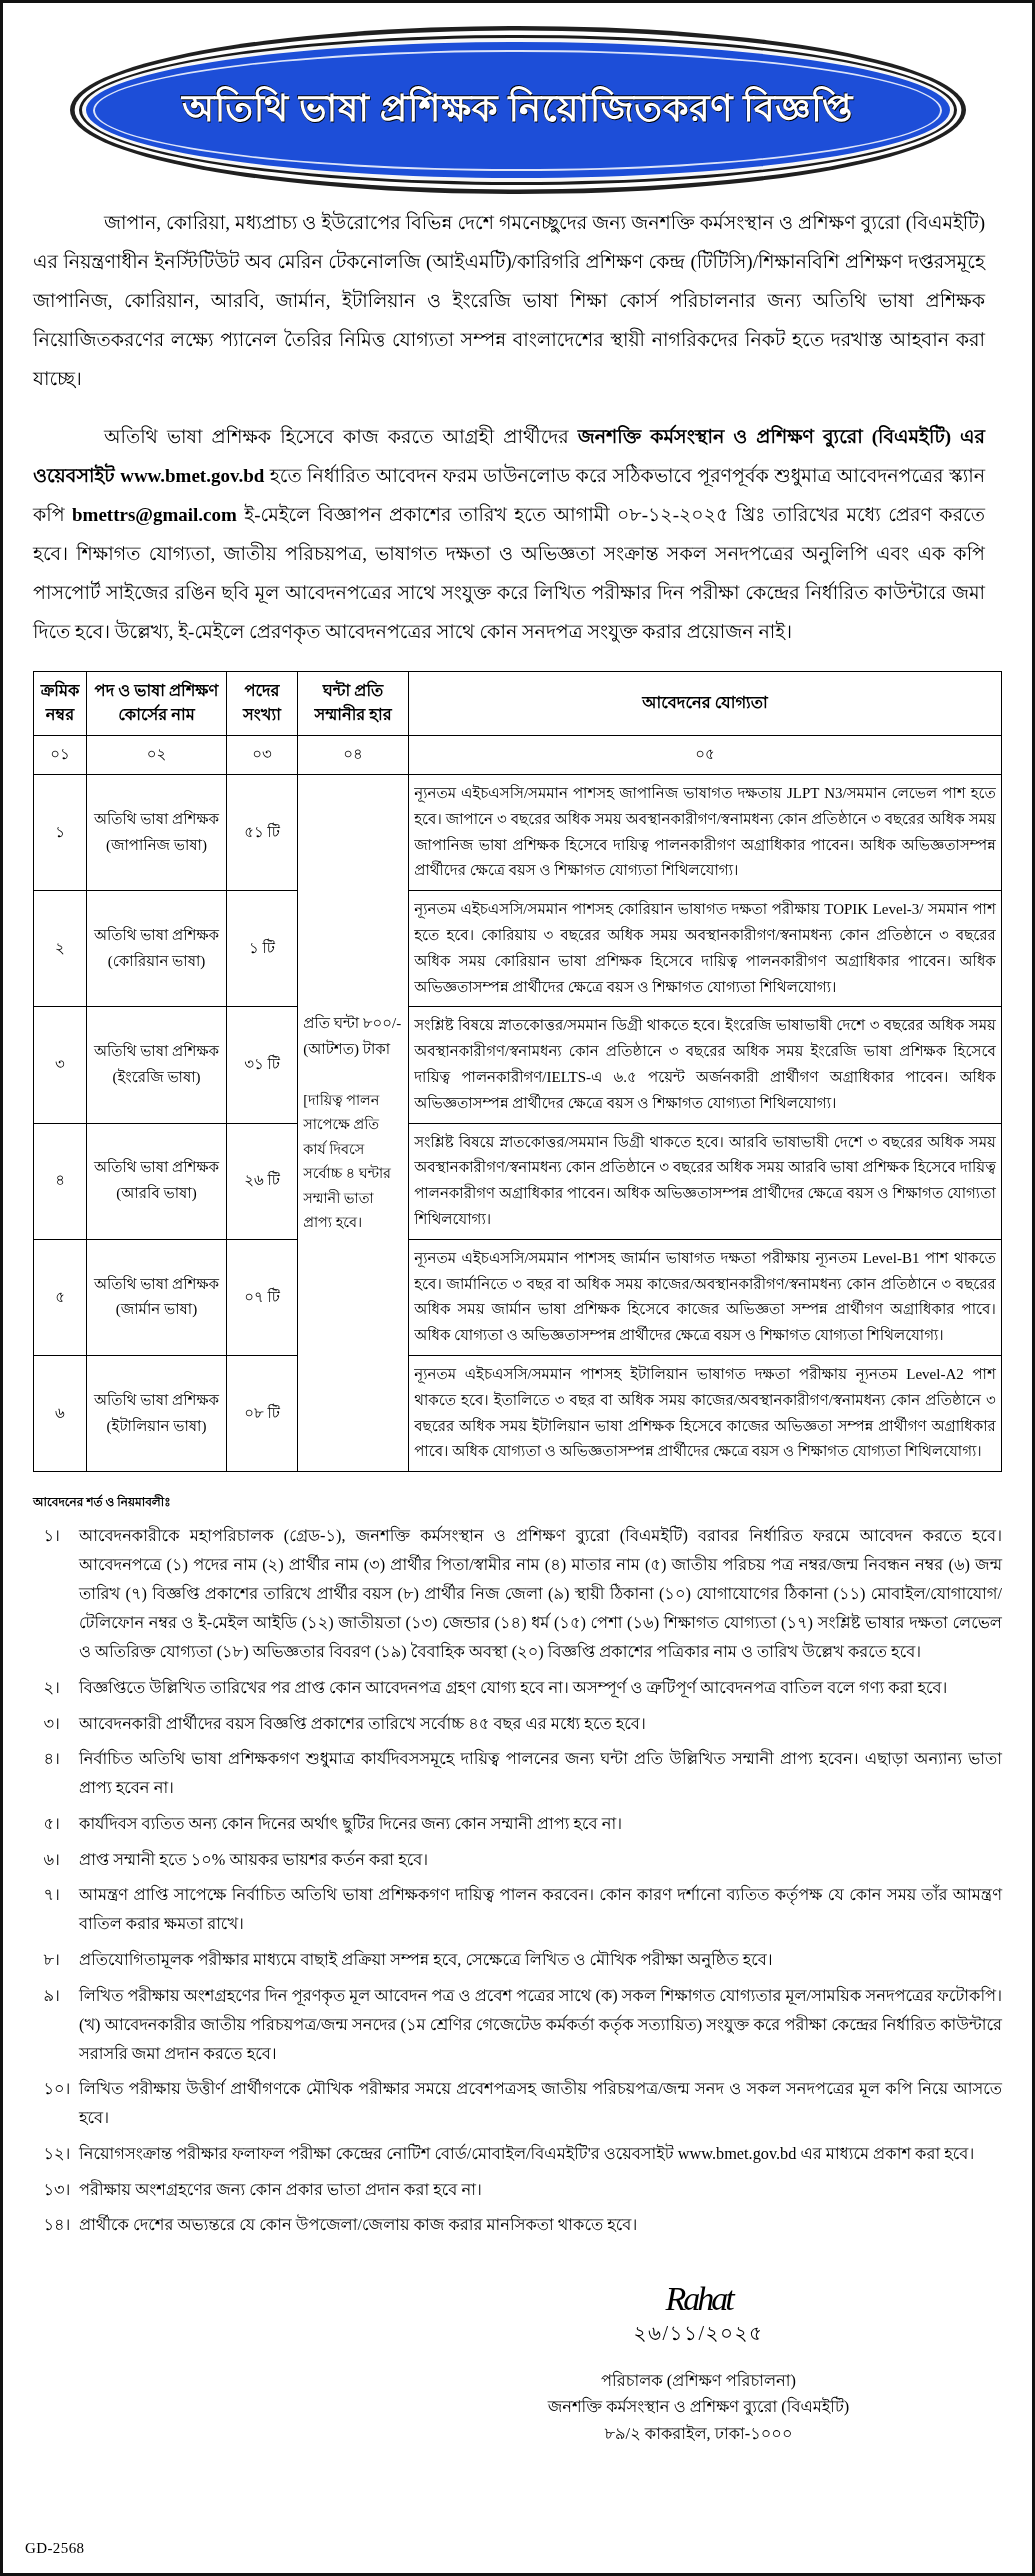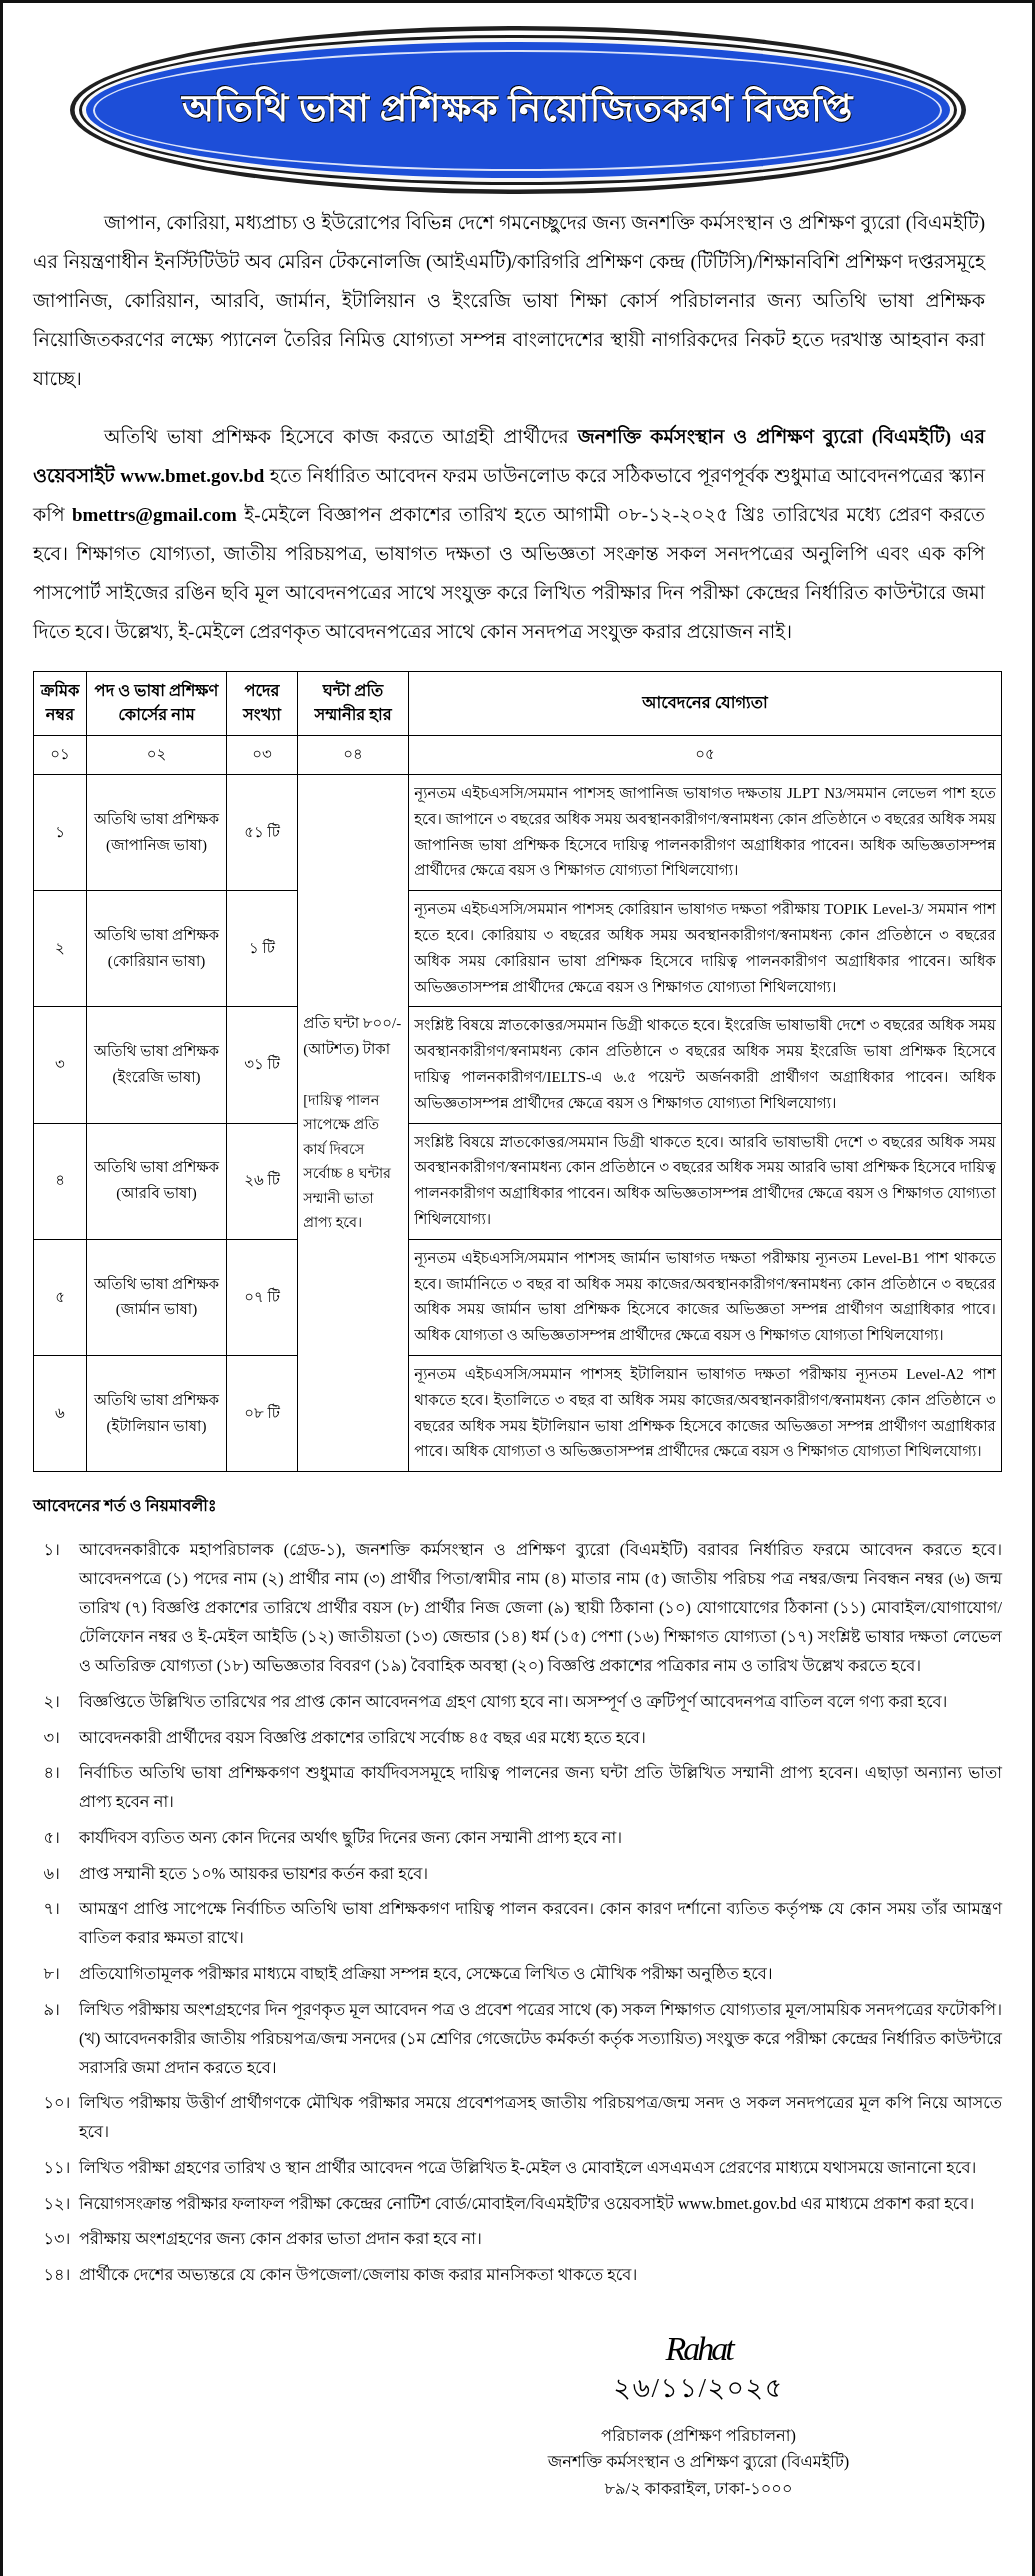--- a/index.html
+++ b/index.html
@@ -100,22 +100,22 @@
   .colw1 { width: 53px; }
   .colw2 { width: 140px; }
   .colw3 { width: 71px; }
   .colw4 { width: 111px; }
 
   .rate-main { display:block; text-align:left; margin-bottom: 25px; }
   .rate-note { display:block; text-align:left; font-size:14.4px; line-height:1.7; }
 
   
   .cond-title {
-    font-size: 16px; font-weight: 700;
-    margin: 9px 0 15px 0;
+    font-size: 12px; font-weight: 700;
+    margin: 9px 0 8px 0;
   }
   ol.conds { list-style: none; margin:0; padding:0; }
   ol.conds > li {
     display: flex;
     align-items: flex-start;
     margin-bottom: 6.7px;
     font-size: 16.3px;
     line-height: 1.78;
   }
   ol.conds > li .num {
@@ -141,21 +141,21 @@
     line-height: 1.62;
   }
   .sig-scribble {
     font-size: 34px;
     font-family: "Liberation Serif","DejaVu Serif",serif;
     font-style: italic;
     letter-spacing: -3px;
     line-height: 1;
     margin-bottom: 1px;
   }
-  .sig-date { font-size: 27px; letter-spacing: 1.5px; margin-bottom: 12px; }
+  .sig-date { font-size: 20px; letter-spacing: 1.5px; margin-bottom: 18px; }
   .gd {
     position: absolute;
     left: 22px; bottom: 16.3px;
     font-size: 15px;
     letter-spacing: 0.4px;
   }
   .footer-row { position: relative; min-height: 89px; }
 </style>
 </head>
 <body>
@@ -280,24 +280,20 @@
         </li>
     <li>
           <span class="num">৯।</span>
           <span class="txt">লিখিত পরীক্ষায় অংশগ্রহণের দিন পূরণকৃত মূল আবেদন পত্র ও প্রবেশ পত্রের সাথে (ক) সকল শিক্ষাগত যোগ্যতার মূল/সাময়িক সনদপত্রের ফটোকপি। (খ) আবেদনকারীর জাতীয় পরিচয়পত্র/জন্ম সনদের (১ম শ্রেণির গেজেটেড কর্মকর্তা কর্তৃক সত্যায়িত) সংযুক্ত করে পরীক্ষা কেন্দ্রের নির্ধারিত কাউন্টারে সরাসরি জমা প্রদান করতে হবে।</span>
         </li>
     <li>
           <span class="num">১০।</span>
           <span class="txt">লিখিত পরীক্ষায় উত্তীর্ণ প্রার্থীগণকে মৌখিক পরীক্ষার সময়ে প্রবেশপত্রসহ জাতীয় পরিচয়পত্র/জন্ম সনদ ও সকল সনদপত্রের মূল কপি নিয়ে আসতে হবে।</span>
         </li>
     <li>
-          <span class="num">১১।</span>
-          <span class="txt">লিখিত পরীক্ষা গ্রহণের তারিখ ও স্থান প্রার্থীর আবেদন পত্রে উল্লিখিত ই-মেইল ও মোবাইলে এসএমএস প্রেরণের মাধ্যমে যথাসময়ে জানানো হবে।</span>
-        </li>
-    <li>
           <span class="num">১২।</span>
           <span class="txt">নিয়োগসংক্রান্ত পরীক্ষার ফলাফল পরীক্ষা কেন্দ্রের নোটিশ বোর্ড/মোবাইল/বিএমইটি'র ওয়েবসাইট www.bmet.gov.bd এর মাধ্যমে প্রকাশ করা হবে।</span>
         </li>
     <li>
           <span class="num">১৩।</span>
           <span class="txt">পরীক্ষায় অংশগ্রহণের জন্য কোন প্রকার ভাতা প্রদান করা হবে না।</span>
         </li>
     <li>
           <span class="num">১৪।</span>
           <span class="txt">প্রার্থীকে দেশের অভ্যন্তরে যে কোন উপজেলা/জেলায় কাজ করার মানসিকতা থাকতে হবে।</span>

